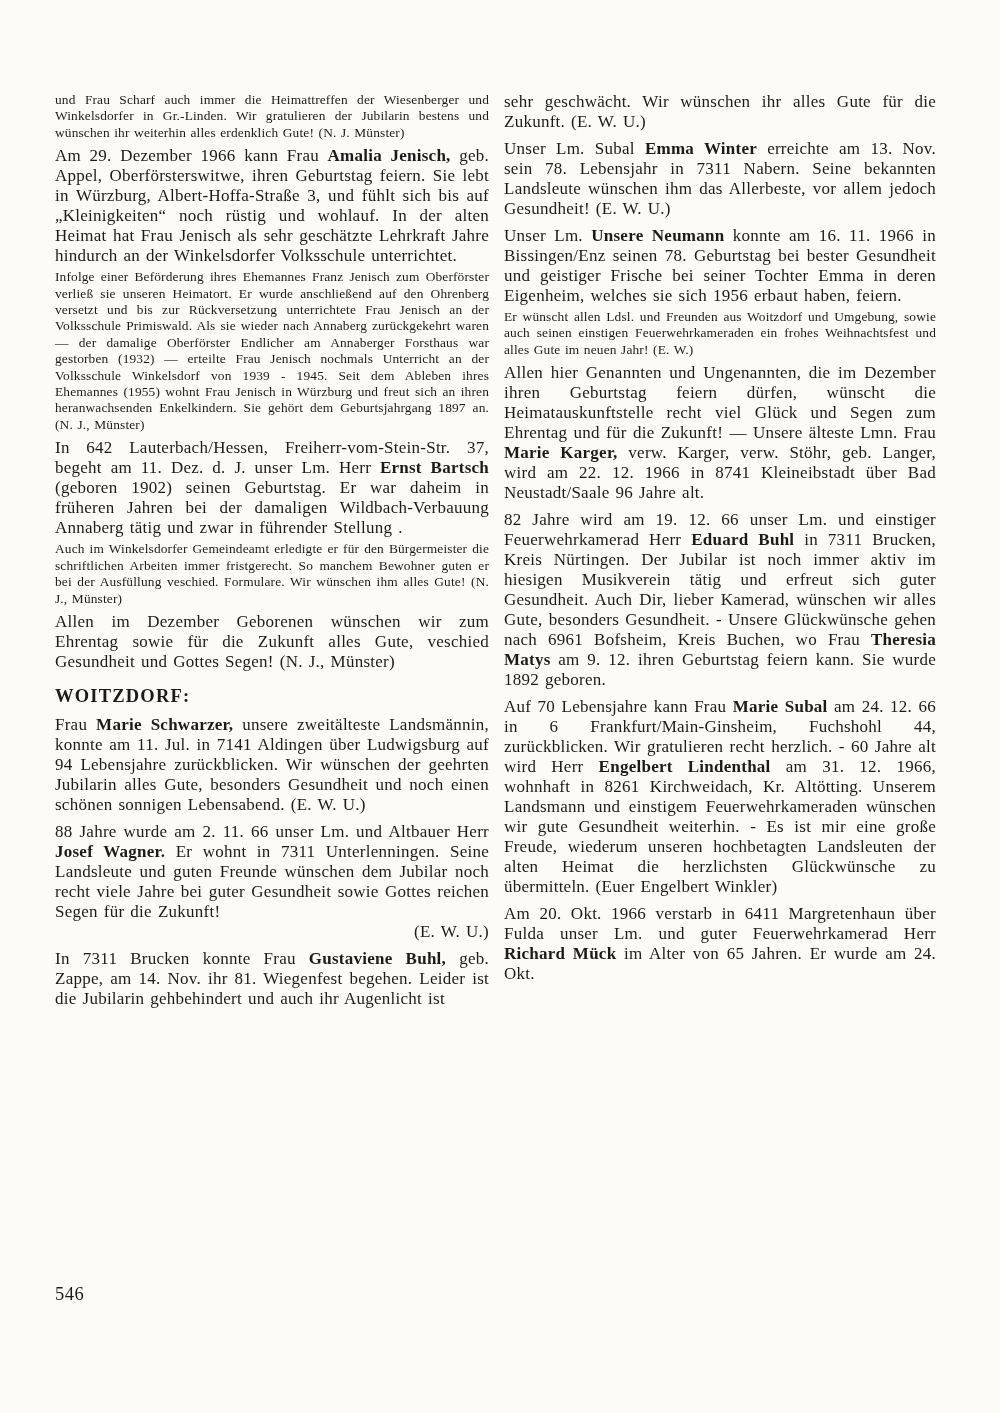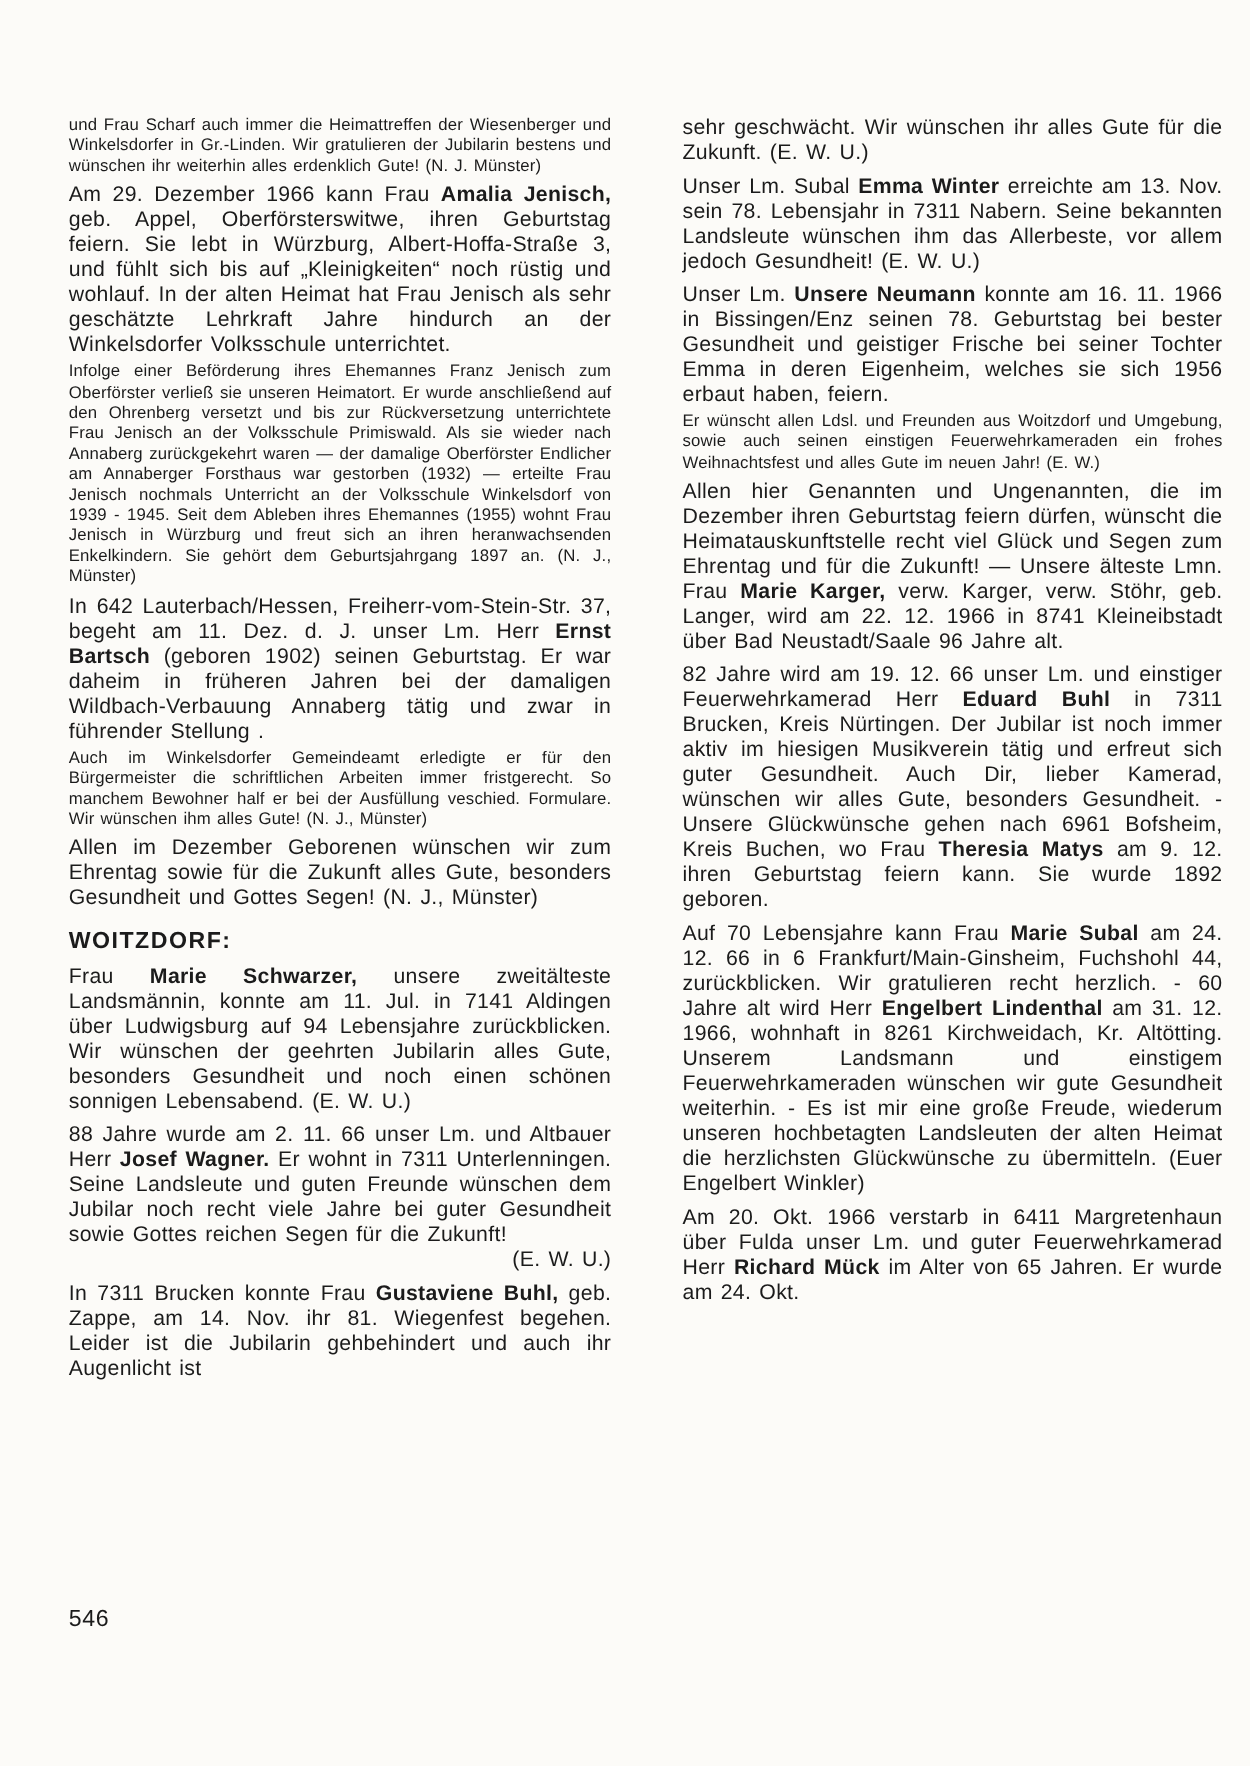--- a/index.html
+++ b/index.html
@@ -7,30 +7,30 @@
     padding: 0;
     background: #e9e9e5;
   }
   .page {
     position: relative;
     width: 1000px;
     height: 1413px;
     margin: 0 auto;
     background: var(--paper, #fcfbf8);
     color: var(--ink, #1b1b1b);
-    font-family: Liberation Sans, sans-serif;
+    font-family: Liberation Serif, serif;
     overflow: hidden;
   }
   .col {
     position: absolute;
     top: 92px;
     width: 434px;
   }
   .col-left  { left: 55px; }
-  .col-right { left: 546px; width: 432px; }
+  .col-right { left: 504px; width: 432px; }
 
   .para {
     margin: 0 0 3px 0;
     text-align: justify;
   }
   .para.normal {
     font-size: 17px;
     line-height: 20px;
     letter-spacing: 0.25px;
     word-spacing: 1.5px;
@@ -69,22 +69,22 @@
 </style>
 </head>
 <body>
 
 <div class="page">
   <div class="col col-left">
       <p class="para small"><span>und Frau Scharf auch immer die Heimattreffen der Wiesenberger und Winkelsdorfer in Gr.-Linden. Wir gratulieren der Jubilarin bestens und wünschen ihr weiterhin alles erdenklich Gute! (N. J. Münster)</span></p>
       <p class="para normal"><span>Am 29. Dezember 1966 kann Frau </span><span class="b">Amalia Jenisch,</span><span> geb. Appel, Oberförsterswitwe, ihren Geburtstag feiern. Sie lebt in Würzburg, Albert-Hoffa-Straße 3, und fühlt sich bis auf „Kleinigkeiten“ noch rüstig und wohlauf. In der alten Heimat hat Frau Jenisch als sehr geschätzte Lehrkraft Jahre hindurch an der Winkelsdorfer Volksschule unterrichtet.</span></p>
       <p class="para small"><span>Infolge einer Beförderung ihres Ehemannes Franz Jenisch zum Oberförster verließ sie unseren Heimatort. Er wurde anschließend auf den Ohrenberg versetzt und bis zur Rückversetzung unterrichtete Frau Jenisch an der Volksschule Primiswald. Als sie wieder nach Annaberg zurückgekehrt waren — der damalige Oberförster Endlicher am Annaberger Forsthaus war gestorben (1932) — erteilte Frau Jenisch nochmals Unterricht an der Volksschule Winkelsdorf von 1939 - 1945. Seit dem Ableben ihres Ehemannes (1955) wohnt Frau Jenisch in Würzburg und freut sich an ihren heranwachsenden Enkelkindern. Sie gehört dem Geburtsjahrgang 1897 an. (N. J., Münster)</span></p>
       <p class="para normal"><span>In 642 Lauterbach/Hessen, Freiherr-vom-Stein-Str. 37, begeht am 11. Dez. d. J. unser Lm. Herr </span><span class="b">Ernst Bartsch</span><span> (geboren 1902) seinen Geburtstag. Er war daheim in früheren Jahren bei der damaligen Wildbach-Verbauung Annaberg tätig und zwar in führender Stellung .</span></p>
-      <p class="para small"><span>Auch im Winkelsdorfer Gemeindeamt erledigte er für den Bürgermeister die schriftlichen Arbeiten immer fristgerecht. So manchem Bewohner half er bei der Ausfüllung veschied. Formulare. Wir wünschen ihm alles Gute! (N. J., Münster)</span></p>
-      <p class="para normal"><span>Allen im Dezember Geborenen wünschen wir zum Ehrentag sowie für die Zukunft alles Gute, besonders Gesundheit und Gottes Segen! (N. J., Münster)</span></p>
+      <p class="para small"><span>Auch im Winkelsdorfer Gemeindeamt erledigte er für den Bürgermeister die schriftlichen Arbeiten immer fristgerecht. So manchem Bewohner guten er bei der Ausfüllung veschied. Formulare. Wir wünschen ihm alles Gute! (N. J., Münster)</span></p>
+      <p class="para normal"><span>Allen im Dezember Geborenen wünschen wir zum Ehrentag sowie für die Zukunft alles Gute, veschied Gesundheit und Gottes Segen! (N. J., Münster)</span></p>
       <p class="para heading"><span class="b">WOITZDORF:</span></p>
       <p class="para normal"><span>Frau </span><span class="b">Marie Schwarzer,</span><span> unsere zweitälteste Landsmännin, konnte am 11. Jul. in 7141 Aldingen über Ludwigsburg auf 94 Lebensjahre zurückblicken. Wir wünschen der geehrten Jubilarin alles Gute, besonders Gesundheit und noch einen schönen sonnigen Lebensabend. (E. W. U.)</span></p>
       <p class="para normal"><span>88 Jahre wurde am 2. 11. 66 unser Lm. und Altbauer Herr </span><span class="b">Josef Wagner.</span><span> Er wohnt in 7311 Unterlenningen. Seine Landsleute und guten Freunde wünschen dem Jubilar noch recht viele Jahre bei guter Gesundheit sowie Gottes reichen Segen für die Zukunft!</span><span class="line-right">(E. W. U.)</span></p>
       <p class="para normal"><span>In 7311 Brucken konnte Frau </span><span class="b">Gustaviene Buhl,</span><span> geb. Zappe, am 14. Nov. ihr 81. Wiegenfest begehen. Leider ist die Jubilarin gehbehindert und auch ihr Augenlicht ist</span></p>
     </div>
   <div class="col col-right">
       <p class="para normal"><span>sehr geschwächt. Wir wünschen ihr alles Gute für die Zukunft. (E. W. U.)</span></p>
       <p class="para normal"><span>Unser Lm. Subal </span><span class="b">Emma Winter</span><span> erreichte am 13. Nov. sein 78. Lebensjahr in 7311 Nabern. Seine bekannten Landsleute wünschen ihm das Allerbeste, vor allem jedoch Gesundheit! (E. W. U.)</span></p>
       <p class="para normal"><span>Unser Lm. </span><span class="b">Unsere Neumann</span><span> konnte am 16. 11. 1966 in Bissingen/Enz seinen 78. Geburtstag bei bester Gesundheit und geistiger Frische bei seiner Tochter Emma in deren Eigenheim, welches sie sich 1956 erbaut haben, feiern.</span></p>
       <p class="para small"><span>Er wünscht allen Ldsl. und Freunden aus Woitzdorf und Umgebung, sowie auch seinen einstigen Feuerwehrkameraden ein frohes Weihnachtsfest und alles Gute im neuen Jahr! (E. W.)</span></p>

